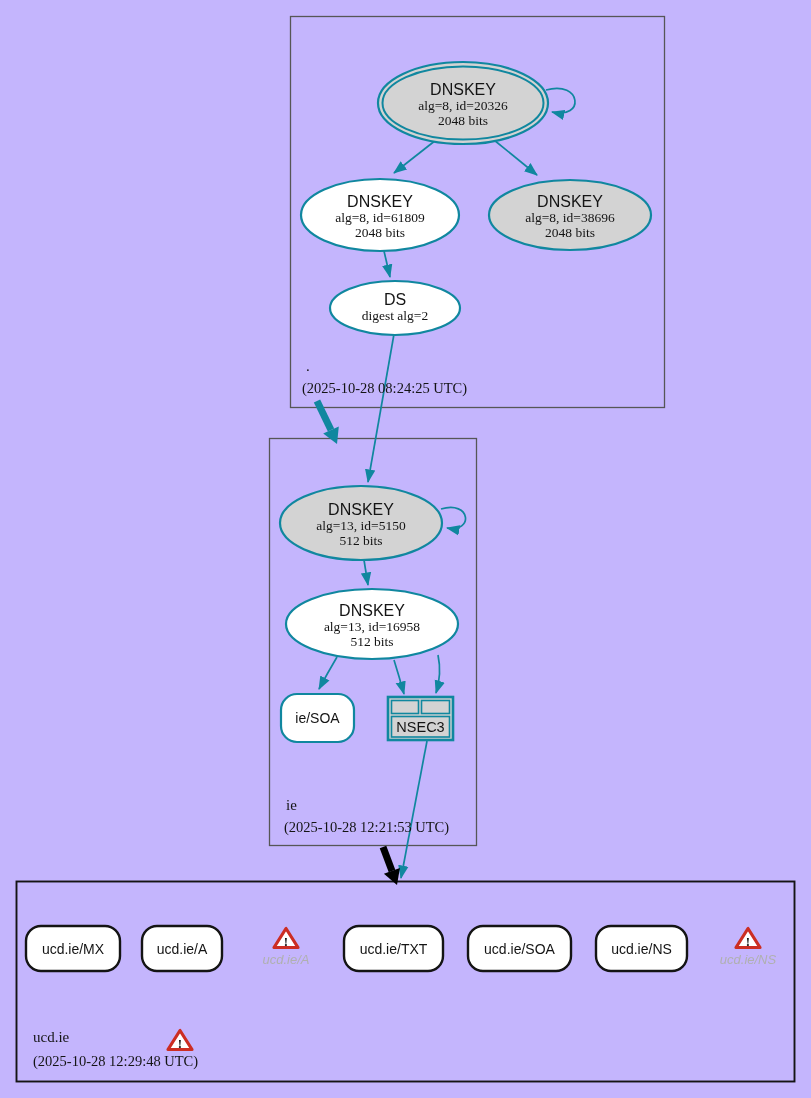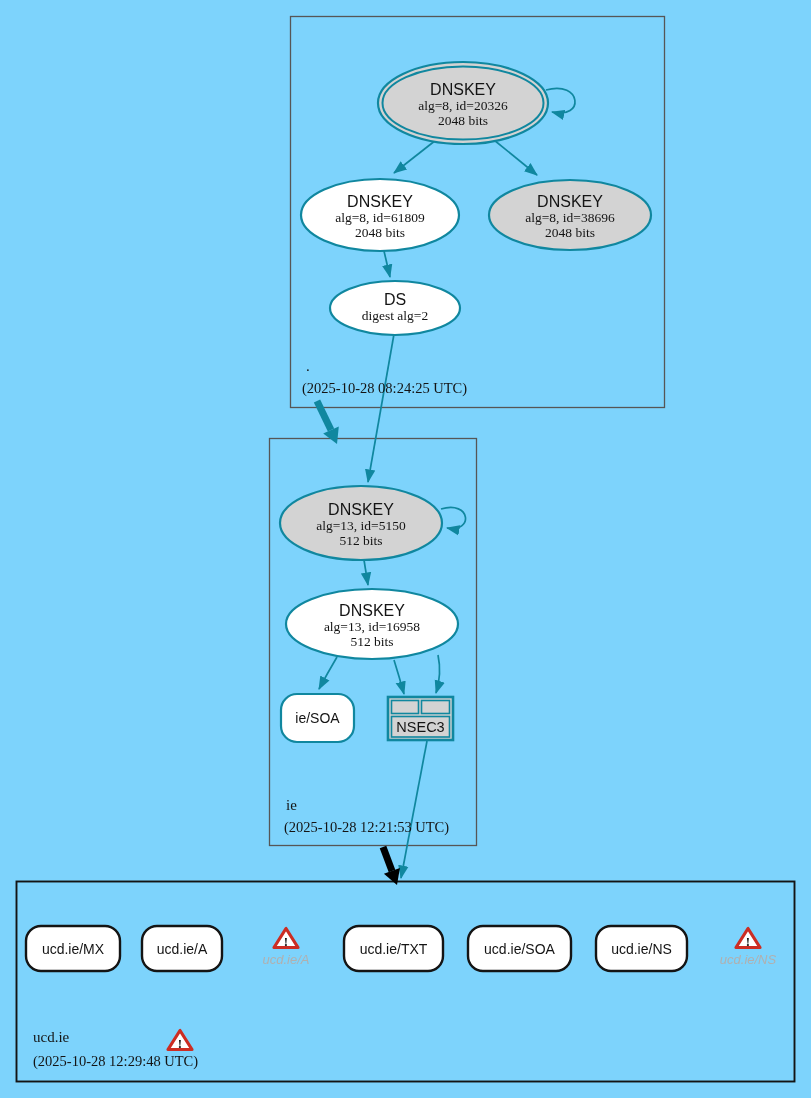--- a/index.html
+++ b/index.html
@@ -1,16 +1,16 @@
 <!DOCTYPE html>
 <html style="--accent-teal: #10879f; --node-fill-gray: #d3d3d3; --warning-red: #cc2d23; --warning-text-gray: #b0b0b0;"><head>
 <meta charset="utf-8">
 <style>
   html,body{margin:0;padding:0;background:#ffffff;}
-  .stage{width:811px;height:1098px;position:relative;background:#7dd3fc;}
+  .stage{width:811px;height:1098px;position:relative;background:#c4b5fd;}
   svg{display:block;}
   .zone-box{fill:none;stroke:#565656;stroke-width:1.3;}
   .zone-box-dark{fill:none;stroke:#141414;stroke-width:1.9;}
   .ellipse-gray{fill:var(--node-fill-gray,#d3d3d3);stroke:var(--accent-teal,#10879f);stroke-width:2.2;}
   .ellipse-white{fill:#ffffff;stroke:var(--accent-teal,#10879f);stroke-width:2.2;}
   .ellipse-inner{fill:none;stroke:var(--accent-teal,#10879f);stroke-width:2;}
   .edge{stroke:var(--accent-teal,#10879f);stroke-width:1.7;fill:none;}
   .edge-thick{stroke:var(--accent-teal,#10879f);stroke-width:7;fill:none;}
   .edge-thick-black{stroke:#000000;stroke-width:7;fill:none;}
   .head-teal{fill:var(--accent-teal,#10879f);stroke:none;}

